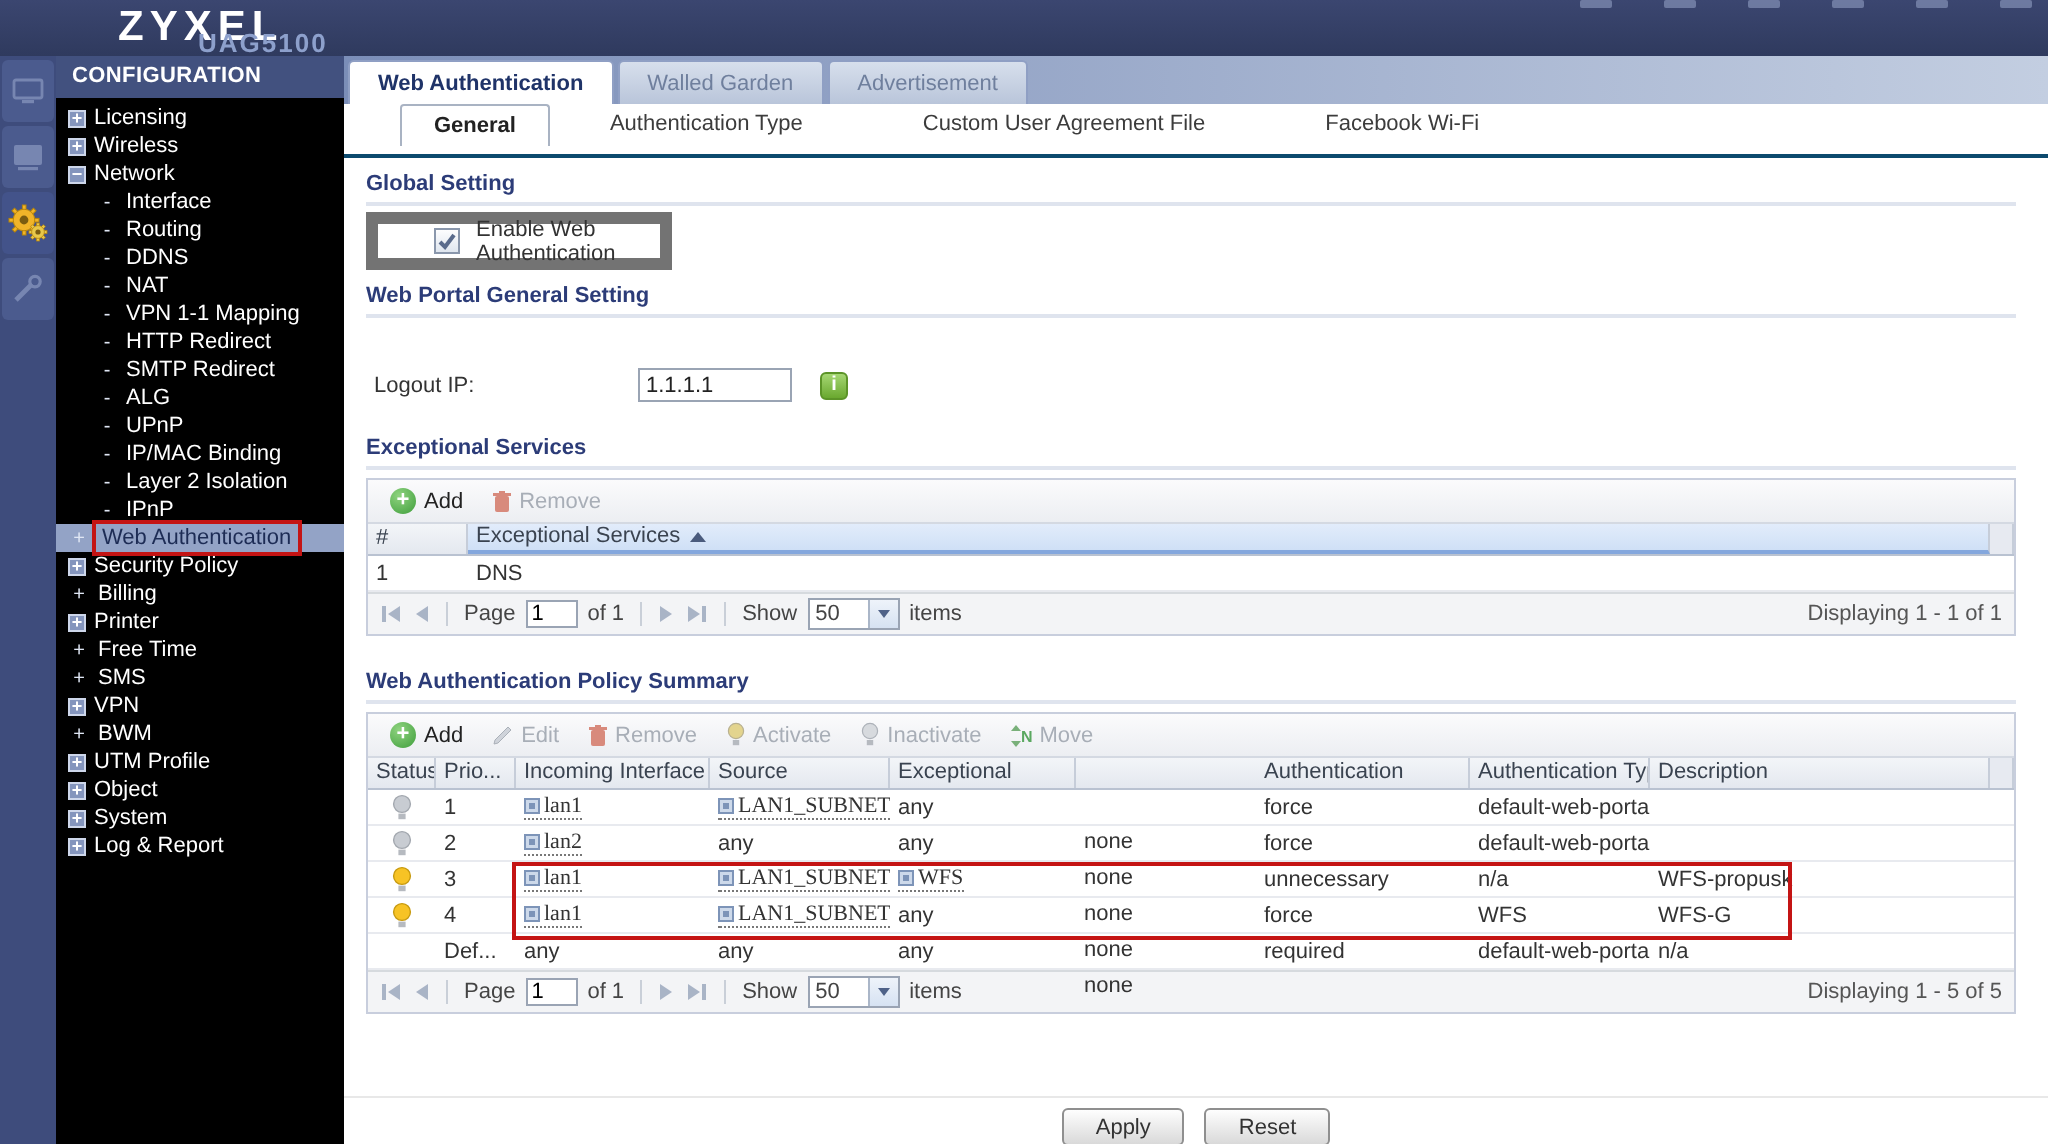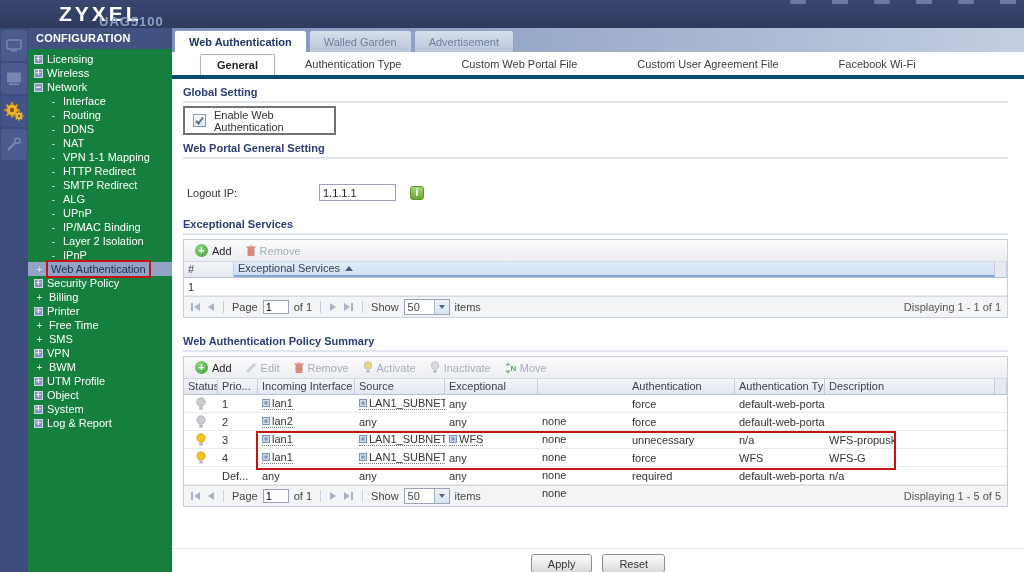--- a/index.html
+++ b/index.html
@@ -14,21 +14,21 @@
   .top-frags i { display:block; width:16px; height:4px; background:#aebbdd; opacity:.45; border-radius:1px; }
 
   
   .navstrip { position:absolute; left:0; top:28px; width:28px; height:544px; background:#3e4c7c; }
   .tile { width:26px; height:31px; margin:2px 0 2px 1px; border-radius:3px; background:#4b5b8e;
     display:flex; align-items:center; justify-content:center; }
   .tile.dim svg { opacity:.45; }
   .tile.active { background:#43538a; }
 
   
-  .sidebar { position:absolute; left:28px; top:28px; width:159px; height:544px; background:#15803d; }
+  .sidebar { position:absolute; left:28px; top:28px; width:159px; height:544px; background:#000000; }
   .sb-head { height:21px; background:#42517f; color:#fff; font-weight:bold; line-height:21px; padding-left:8px; letter-spacing:.2px; }
   .quick { height:24px; display:flex; align-items:center; justify-content:flex-end; padding-right:8px; color:#fff; gap:4px; }
   .quick span { font-weight:bold; font-size:11px; }
   .sb-menu { padding-top:3px; }
   .sb-item { display:flex; align-items:center; height:14px; color:#fff; cursor:pointer; padding-left:6px; }
   .sb-item.lvl1 { padding-left:6px; }
   .sb-item.lvl2 { padding-left:20px; }
   .sb-item .glyph { width:11px; height:9px; margin-right:4px; display:inline-flex; align-items:center; justify-content:center; flex:0 0 auto; }
   .glyph.plus-box, .glyph.minus-box { width:9px; height:9px; border:1px solid #cdd6ea; background:#8success; background:#8495bd; color:#fff; font-size:9px; line-height:7px; text-align:center; font-weight:bold; }
   .glyph.plus-small, .glyph.dash { color:#dfe6f4; font-size:10px; line-height:9px; }
@@ -41,31 +41,31 @@
   .main { position:absolute; left:172px; top:28px; width:852px; height:544px; background:#fff; }
 
   .tabstrip { position:absolute; left:0; top:0; width:852px; height:24px;
     background:linear-gradient(90deg,#7b8eb8,#c3cee1); display:flex; align-items:flex-end; padding-left:2px; }
   .tab { height:22px; line-height:22px; padding:0 14px; margin-right:2px; font-size:11px;
     border:1px solid #8f9fc4; border-bottom:none; border-radius:3px 3px 0 0; cursor:pointer;
     background:linear-gradient(#d7dfec,#b9c5da); color:#6f7f9d; }
   .tab.active { background:#fff; color:#1f3368; font-weight:bold; }
 
   .subtabs { position:absolute; left:0; top:24px; width:852px; height:27px; background:#fff;
-    border-bottom:4px solid #0c4a6e; display:flex; align-items:flex-end; padding-left:28px; }
+    border-bottom:2px solid #0c4a6e; display:flex; align-items:flex-start; padding-left:28px; }
   .subtab { height:21px; line-height:21px; padding:0 16px; color:#3c3c3c; cursor:pointer; white-space:nowrap; }
   .subtab.active { border:1px solid #a9b3c3; border-bottom:none; border-radius:2px 2px 0 0; font-weight:bold; color:#222; background:#fff; margin-right:14px; }
   .subtab.plain { margin-right:28px; }
 
   .content { position:absolute; left:0; top:52px; width:852px; height:490px; }
 
   .sect-title { position:absolute; left:11px; color:#2c3c78; font-weight:bold; }
   .sect-line { position:absolute; left:11px; right:16px; height:2px; background:#dfe4ee; }
 
-  .redbox { position:absolute; border:2px solid #737373; }
+  .redbox { position:absolute; border:6px solid #737373;padding-left:20px; }
   .chkrow { display:flex; align-items:center; gap:8px; height:100%; padding-left:8px; }
   .chk { width:13px; height:13px; border:1px solid #8a97ac; background:linear-gradient(#fdfdfe,#dfe6ef); display:flex; align-items:center; justify-content:center; }
   .chklabel { color:#333; }
 
   .logout-row { position:absolute; display:flex; align-items:center; }
   .logout-row .lab { width:132px; color:#333; }
   .txt-input { width:77px; height:17px; border:1px solid #9aa4b4; padding:0 3px; font-family:"Liberation Sans",sans-serif; font-size:11px; color:#222; }
   .info-ico { width:14px; height:14px; margin-left:14px; border-radius:3px; border:1px solid #5c9428;
     background:linear-gradient(#a6d773,#6aa82f); color:#fff; font-weight:bold; font-size:10px;
     display:flex; align-items:center; justify-content:center; }
@@ -77,21 +77,21 @@
   .tb-btn { display:flex; align-items:center; gap:4px; padding:0 5px; height:100%; cursor:pointer; color:#222; }
   .tb-btn.disabled { color:#a8aeb7; cursor:default; }
   .add-ico { width:13px; height:13px; border-radius:50%; background:radial-gradient(circle at 35% 30%,#8fd37f,#3f9e3c); color:#fff; font-weight:bold; font-size:11px; line-height:12px; text-align:center; }
   .hdr { display:flex; height:16px; background:linear-gradient(#f3f5f8,#e4e8ef); border-bottom:1px solid #b9c2d1; font-size:11px; color:#3a4350; }
   .hdr > div { border-right:1px solid #c6cdd9; padding:0 4px; line-height:15px; overflow:hidden; white-space:nowrap; cursor:pointer; }
   .hdr .selcol { background:linear-gradient(#e2ecfb,#cfe0f6); border-bottom:2px solid #84a7dd; display:flex; align-items:center; gap:5px; }
   .tri-up { width:0; height:0; border-left:4px solid transparent; border-right:4px solid transparent; border-bottom:5px solid #4a5b7d; display:inline-block; }
   .fillcol { background:#e7eaf1; }
   .row { display:flex; height:18px; border-bottom:1px solid #e8eaef; align-items:center; cursor:pointer; }
   .row > div { padding:0 4px; overflow:hidden; white-space:nowrap; }
-  .ref { border-bottom:1px dotted #777; display:inline-flex; align-items:center; gap:2px; }
+  .ref { border-bottom:1px dotted #777; display:inline-flex; align-items:center; gap:2px;font-family:Liberation Serif, serif; }
   .ref svg { flex:0 0 auto; }
   .pager { height:21px; background:#f3f4f6; border-top:1px solid #d6dade; display:flex; align-items:center; padding:0 6px; color:#444; gap:5px; }
   .pgsep { width:1px; height:12px; background:#c9cfd8; margin:0 3px; }
   .pg-ico { display:inline-flex; cursor:pointer; }
   .pg-input { width:26px; height:14px; border:1px solid #9aa4b4; font-size:11px; padding:0 2px; font-family:"Liberation Sans",sans-serif; }
   .pg-select { width:46px; height:16px; border:1px solid #9aa4b4; background:#fff; display:inline-flex; align-items:center; cursor:pointer; }
   .pg-select .val { flex:1; padding-left:3px; }
   .pg-select .arr { width:15px; height:100%; background:linear-gradient(#eef3fa,#d6e2f2); border-left:1px solid #aab6c8; display:flex; align-items:center; justify-content:center; }
   .tri-dn { width:0; height:0; border-left:3px solid transparent; border-right:3px solid transparent; border-top:4px solid #4f6288; }
   .displaying { margin-left:auto; color:#555; }
@@ -285,21 +285,20 @@
 
   <div class="tabstrip">
     <div class="tab active">Web Authentication</div>
     <div class="tab">Walled Garden</div>
     <div class="tab">Advertisement</div>
   </div>
 
   <div class="subtabs">
     <div class="subtab active">General</div>
     <div class="subtab plain">Authentication Type</div>
-    <div class="subtab plain">Custom Web Portal File</div>
     <div class="subtab plain">Custom User Agreement File</div>
     <div class="subtab plain">Facebook Wi-Fi</div>
   </div>
 
   <div class="content">
 
     <div class="sect-title" style="top:6px;">Global Setting</div>
     <div class="sect-line" style="top:21px;"></div>
     <div class="redbox" style="left:11px; top:26px; width:153px; height:29px;">
       <div class="chkrow">
@@ -340,20 +339,21 @@
       <div class="hdr">
         <div class="e-num">#</div>
         <div class="e-svc selcol">
           <span>Exceptional Services</span>
             <span class="tri-up"></span>
         </div>
         <div class="e-fill fillcol"></div>
       </div>
       <div class="row">
         <div class="e-num">1</div>
+        <div class="e-svc">DNS</div>
       </div>
       <div class="pager">
         <span class="pg-ico">
             <svg width="12" height="10">
               <rect x="1" y="1" width="2" height="8" fill="#a9b4c6"></rect>
               <polygon points="10,1 10,9 4,5" fill="#a9b4c6"></polygon>
             </svg>
           </span>
         <span class="pg-ico">
             <svg width="8" height="10">

